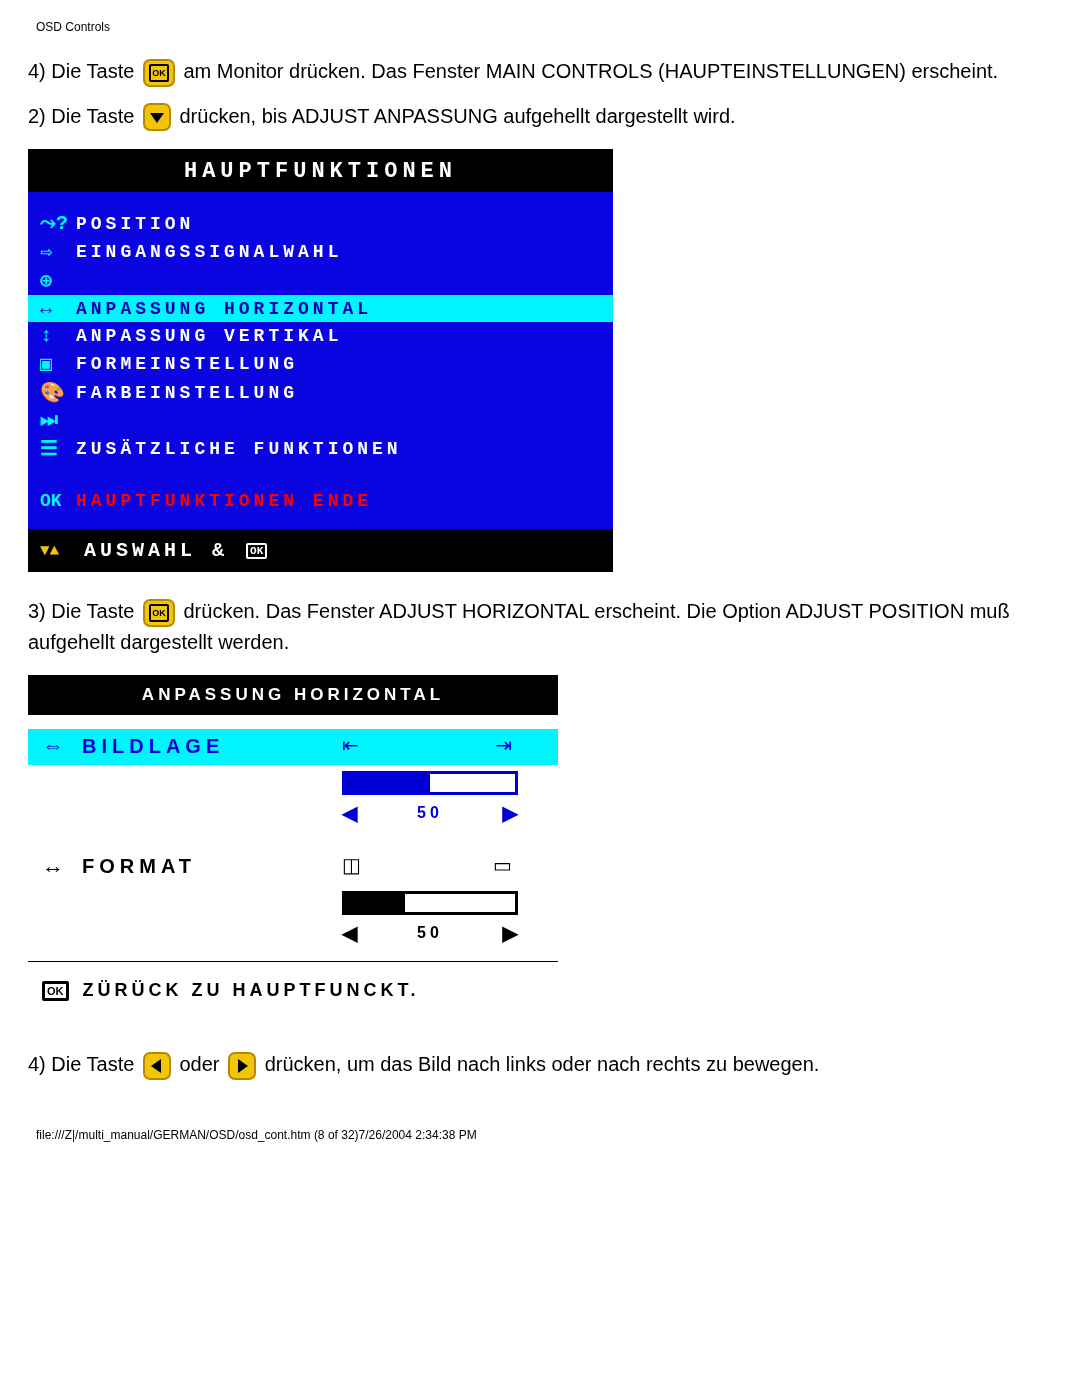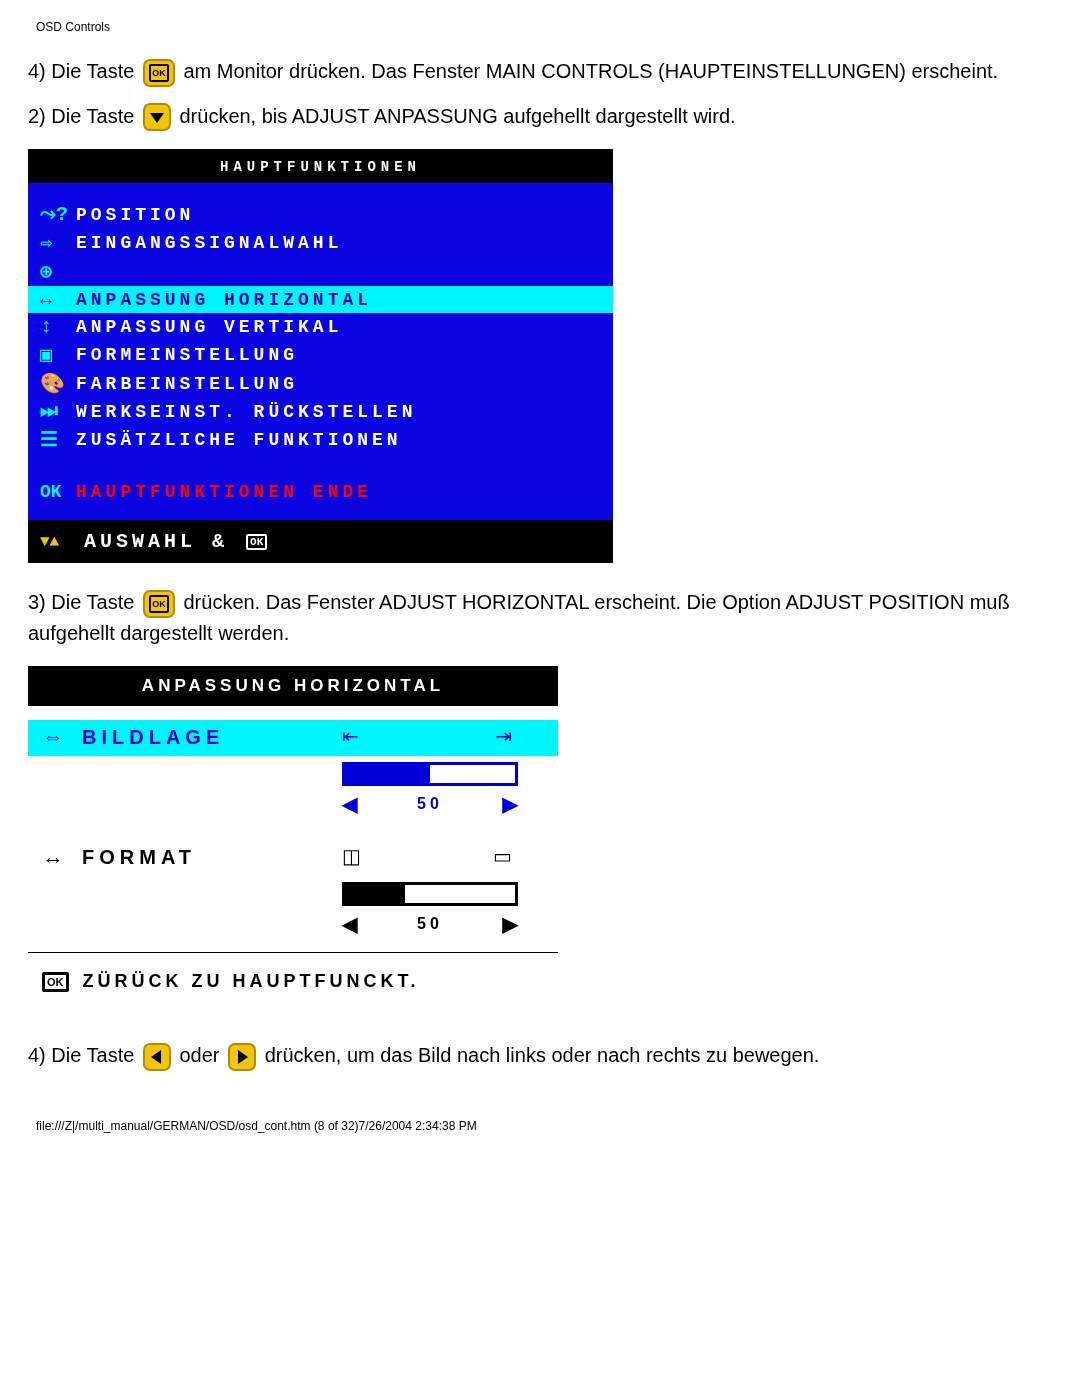--- a/index.html
+++ b/index.html
@@ -79,21 +79,21 @@
   .osd1 {
     width: 585px;
     background: #000;
     margin: 18px 0 24px 0;
   }
   .osd1-title {
     color: #fff;
     text-align: center;
     font-weight: bold;
     letter-spacing: 5px;
-    font-size: 14px;
+    font-size: 22px;
     font-family: "Courier New", monospace;
     padding: 10px 0 8px 0;
   }
   .osd1-body {
     background: #0a04e0;
     padding: 18px 0 16px 0;
   }
   .osd1-row {
     display: flex;
     align-items: center;
@@ -298,21 +298,20 @@
     <div class="osd1-row">
       <span class="icon">▣</span>
       <span class="lbl">FORMEINSTELLUNG</span>
     </div>
     <div class="osd1-row">
       <span class="icon">🎨</span>
       <span class="lbl">FARBEINSTELLUNG</span>
     </div>
     <div class="osd1-row">
       <span class="icon">⏭</span>
-      <span class="lbl">WERKSEINST. RÜCKSTELLEN</span>
     </div>
     <div class="osd1-row">
       <span class="icon">☰</span>
       <span class="lbl">ZUSÄTZLICHE FUNKTIONEN</span>
     </div>
     <div class="osd1-gap"></div>
     <div class="osd1-exit">
       <span class="icon">OK</span>
       <span class="lbl">HAUPTFUNKTIONEN ENDE</span>
     </div>

